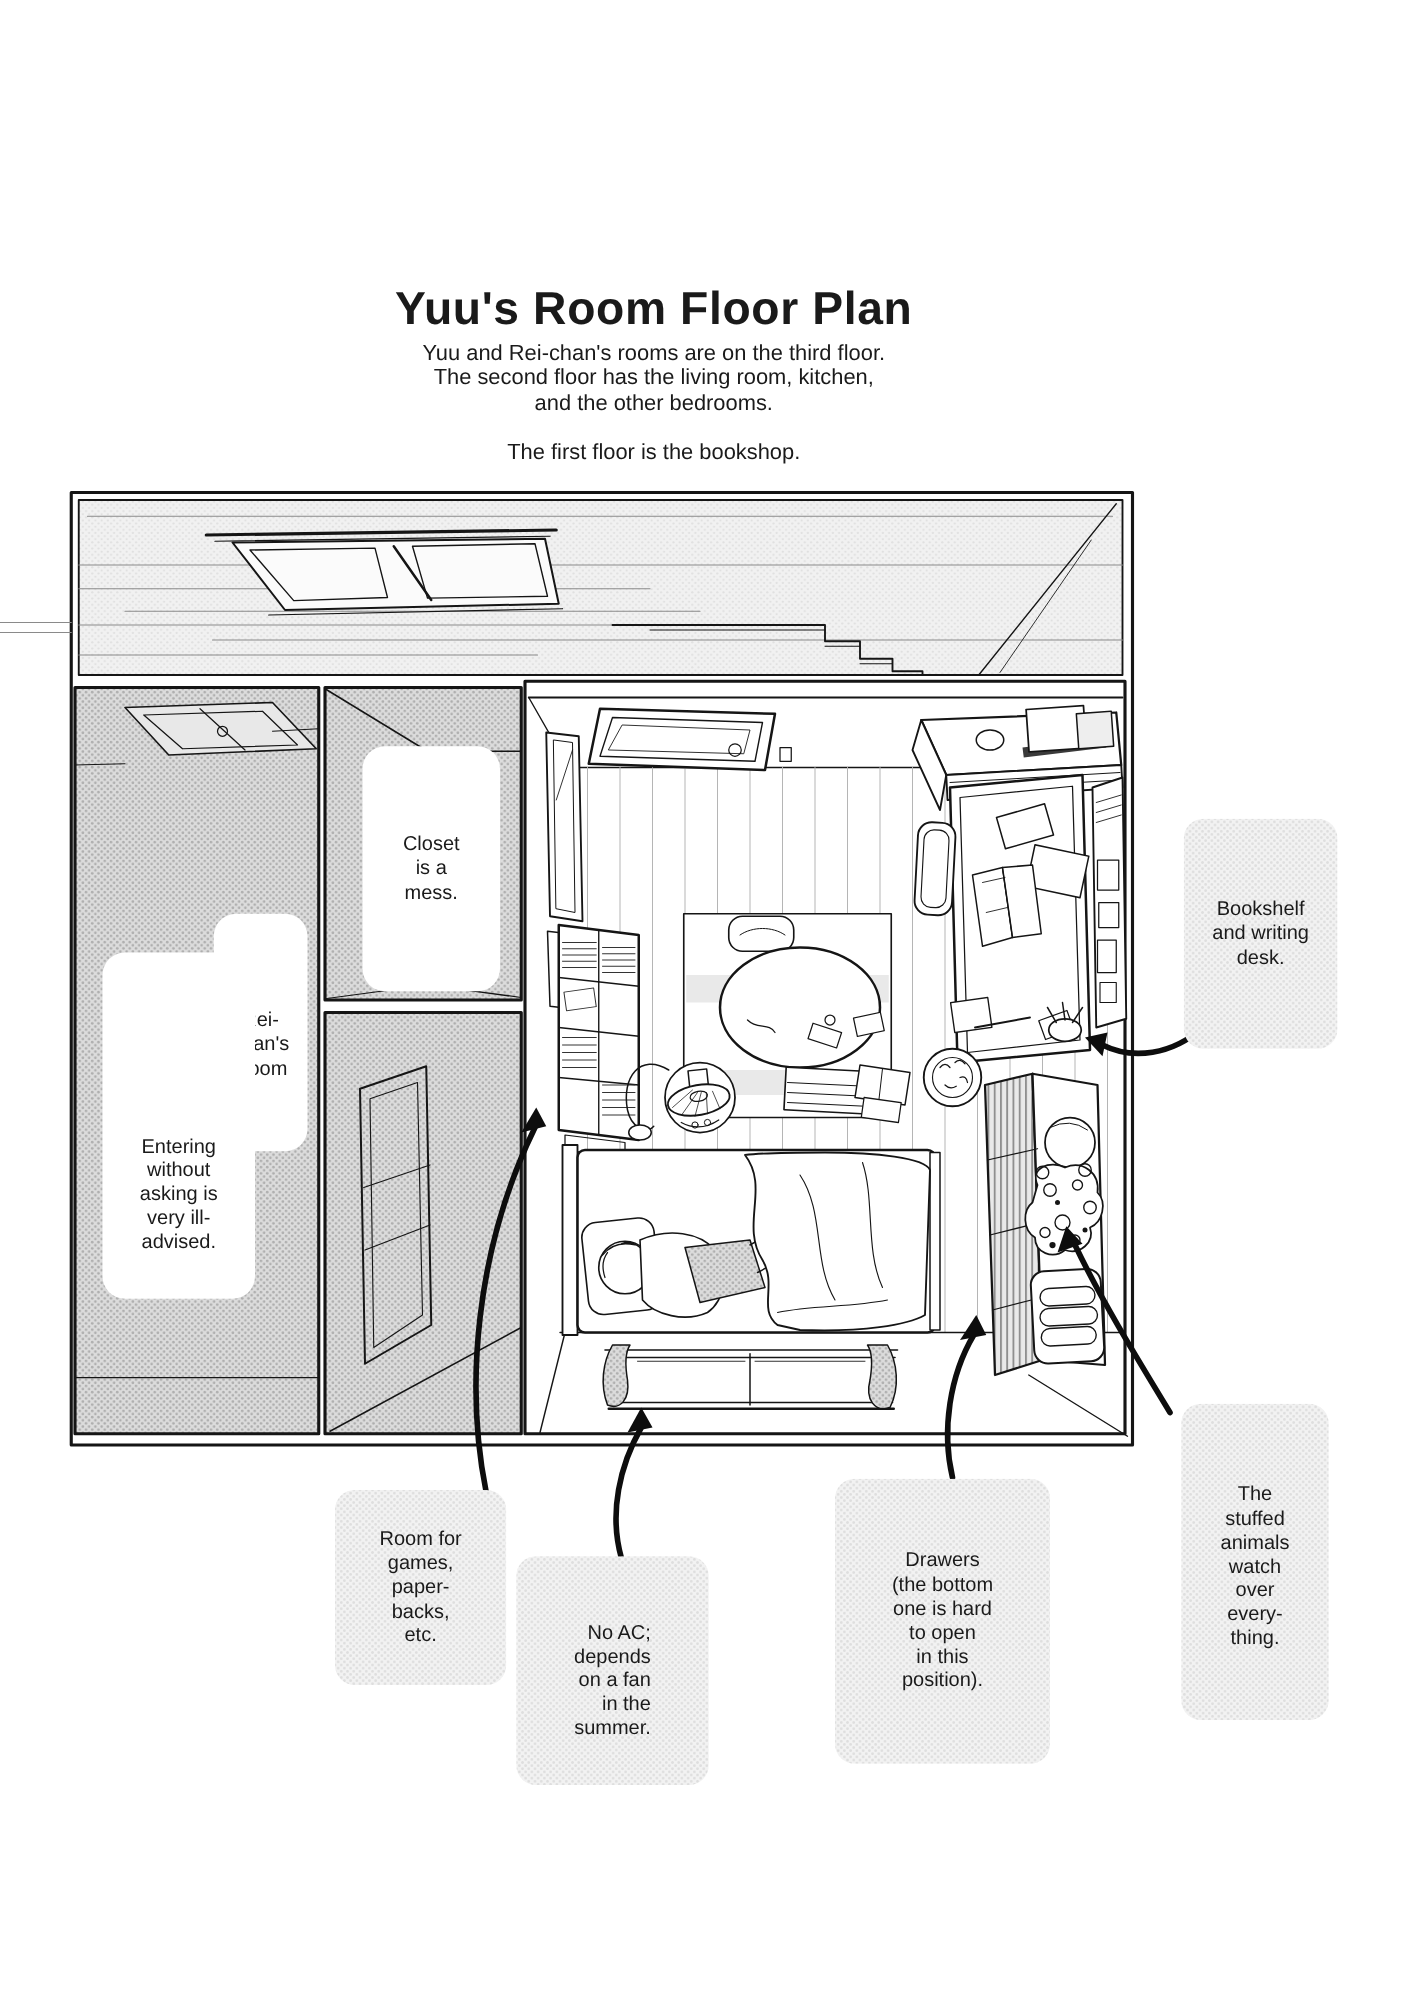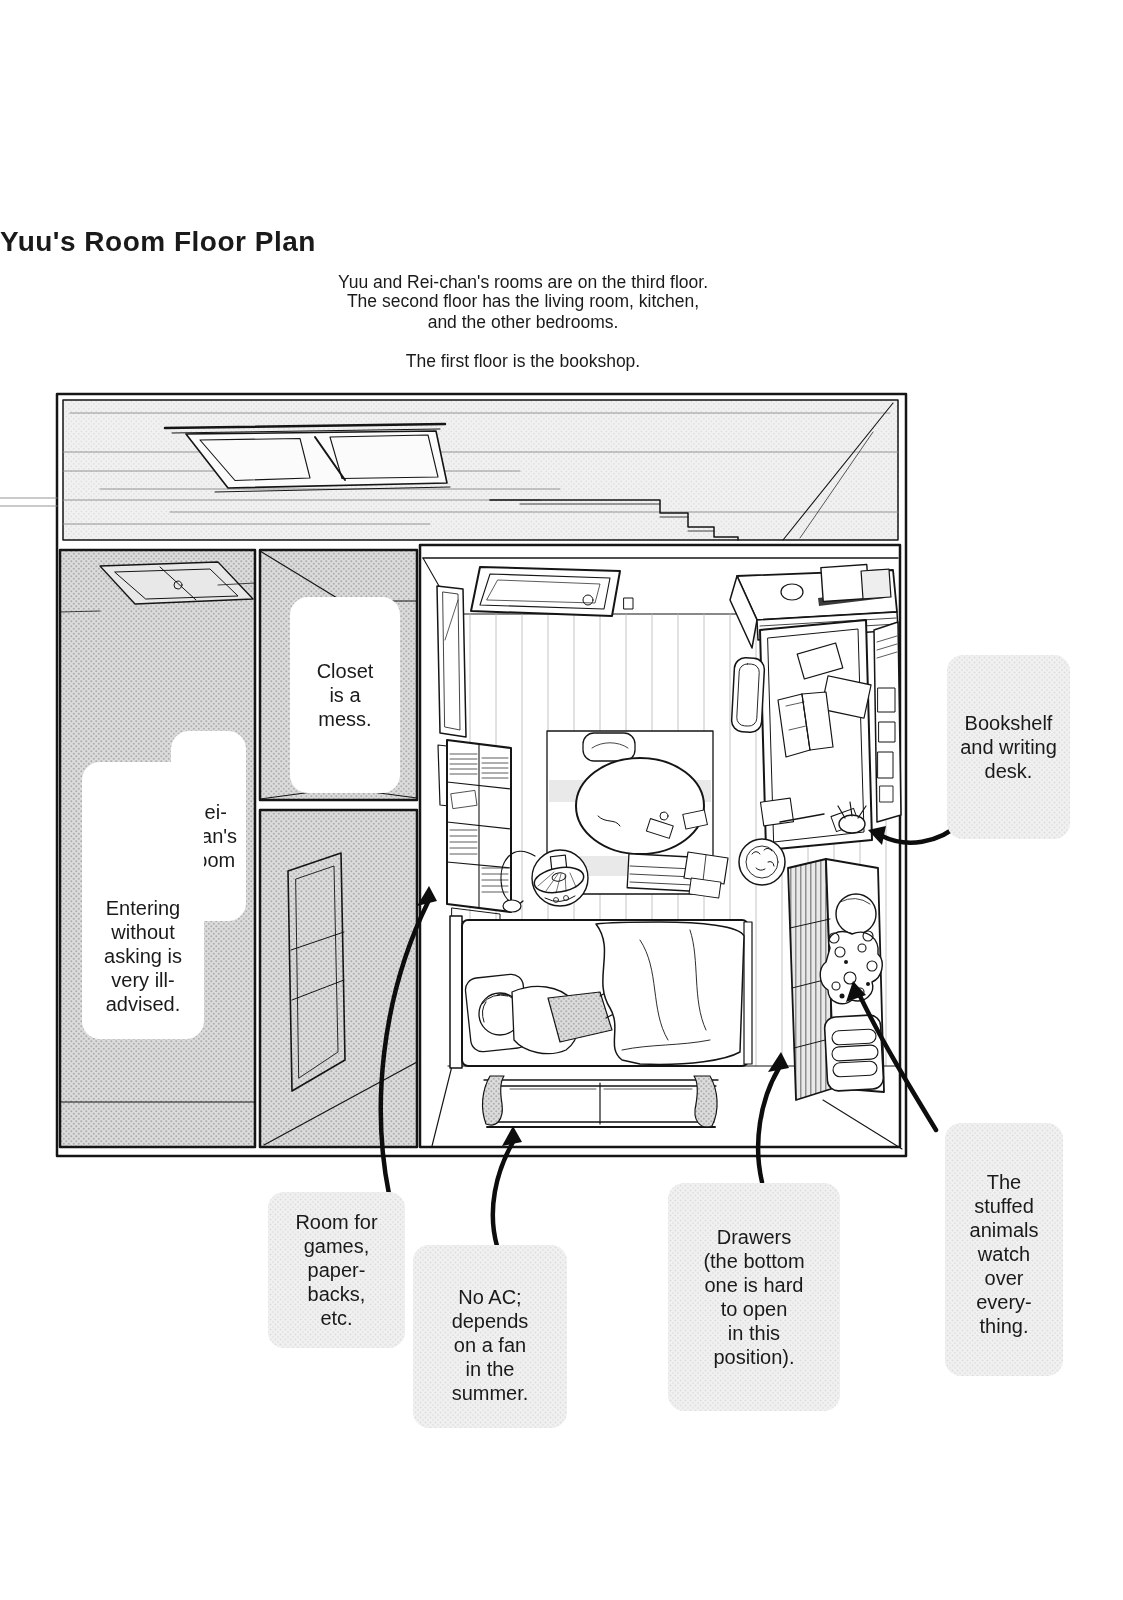--- a/index.html
+++ b/index.html
@@ -1,36 +1,36 @@
 <!DOCTYPE html>
 <html><head>
 <meta charset="utf-8">
 <style>
   html,body{margin:0;padding:0;background:#fff;}
   #canvas{position:relative;width:1123px;height:1600px;background:#fff;overflow:hidden;
           font-family:"Liberation Sans",sans-serif;color:#1a1a1a;}
   #art{position:absolute;left:0;top:0;}
-  .title{position:absolute;left:0;top:226px;width:1046px;
-         font-size:28px;font-weight:bold;letter-spacing:.5px;}
+  .title{position:absolute;left:0;top:226px;width:1046px;text-align:center;
+         font-size:37px;font-weight:bold;letter-spacing:.5px;}
   .sub{position:absolute;left:0;width:1046px;text-align:center;font-size:17.5px;
        line-height:1.22;white-space:pre-line;}
   #sub1{top:272px;} #sub2{top:291px;} #sub3{top:351px;}
   .co{position:absolute;border-radius:16px;display:flex;align-items:center;justify-content:center;
-      text-align:center;font-size:20px;line-height:1.2;white-space:pre-line;box-sizing:border-box;}
+      text-align:center;font-size:16px;line-height:1.2;white-space:pre-line;box-sizing:border-box;}
   .co-white{background:#fff;border-radius:18px;}
   .co-tone{background-color:#f2f2f2;
      background-image:radial-gradient(circle,#dedede .9px,transparent 1.15px),
                       radial-gradient(circle,#dedede .9px,transparent 1.15px);
      background-size:5px 5px;background-position:0 0,2.5px 2.5px;}
   #co-closet{left:290px;top:597px;width:110px;height:196px;}
   #co-rei{left:171px;top:731px;width:75px;height:190px;padding-top:20px;}
   #co-entering{left:82px;top:762px;width:122px;height:277px;padding-top:110px;}
   #co-bookshelf{left:947px;top:655px;width:123px;height:184px;}
   #co-shelf{left:268px;top:1192px;width:137px;height:156px;}
-  #co-noac{left:413px;top:1245px;width:154px;height:183px;padding-top:16px;}
+  #co-noac{left:413px;top:1245px;width:154px;height:183px;padding-top:16px;text-align:right;}
   #co-drawers{left:668px;top:1183px;width:172px;height:228px;}
   #co-stuffed{left:945px;top:1123px;width:118px;height:253px;padding-top:8px;}
 </style>
 </head>
 <body>
 
 <div id="canvas">
 
 <svg id="art" width="1123" height="1600" viewBox="0 0 1123 1600">
   <defs>

